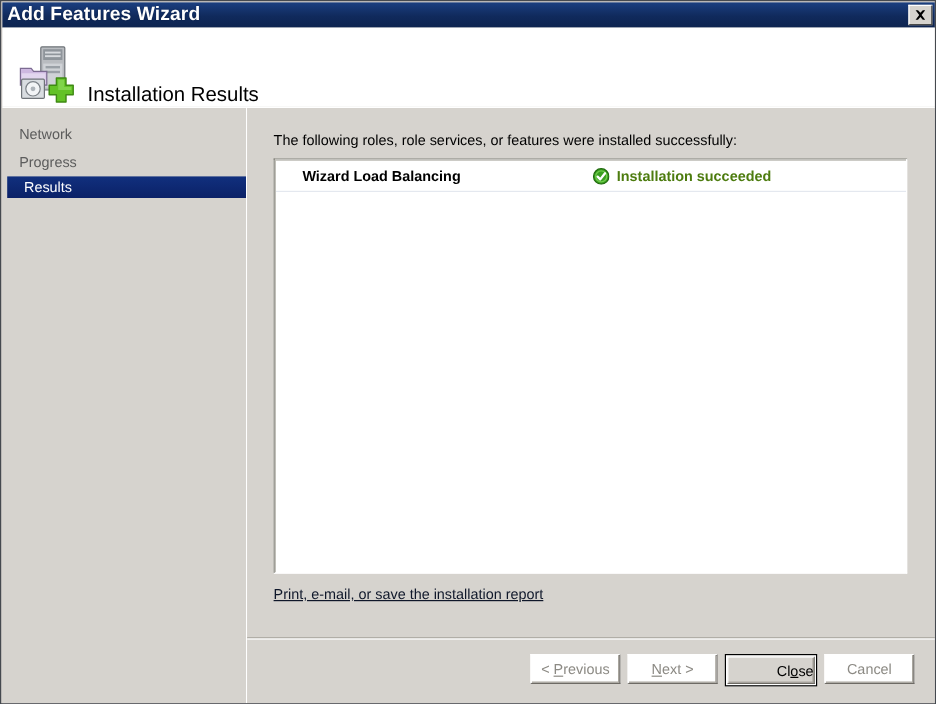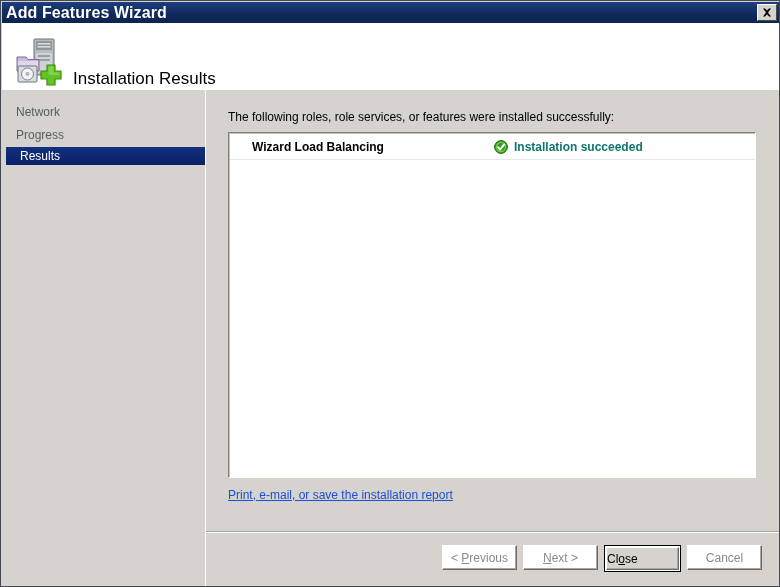--- a/index.html
+++ b/index.html
@@ -184,28 +184,28 @@
     position: absolute;
     left: 264px;
     display: flex;
     align-items: center;
     gap: 6px;
   }
   .status-icon { width: 14px; height: 14px; display: block; flex: 0 0 auto; }
   .result-status {
     font-size: 12px;
     font-weight: bold;
-    color: #0f766e;
+    color: #4d7c0f;
     white-space: nowrap;
   }
   .report-link {
     position: absolute;
     left: 22px; top: 398px;
     font-size: 12px;
-    color: #1d4ed8;
+    color: #0f172a;
     text-decoration: underline;
     cursor: pointer;
     white-space: nowrap;
   }
 
   
   .footer {
     position: absolute;
     left: 205px; top: 530px;
     width: 574px;
@@ -270,21 +270,21 @@
     height: 100%;
     background: #d6d3ce;
     border-top: 1px solid #ffffff;
     border-left: 1px solid #ffffff;
     border-right: 1px solid #6d6a64;
     border-bottom: 1px solid #6d6a64;
     box-shadow: inset -1px -1px 0 #a9a69e;
     box-sizing: border-box;
     display: flex;
     align-items: center;
-    justify-content: flex-start;
+    justify-content: flex-end;
   }
   .ul { text-decoration: underline; }
 </style>
 </head>
 <body>
 
 <div class="window">
 
   <div class="titlebar">
     <span class="titlebar-text">Add Features Wizard</span>

